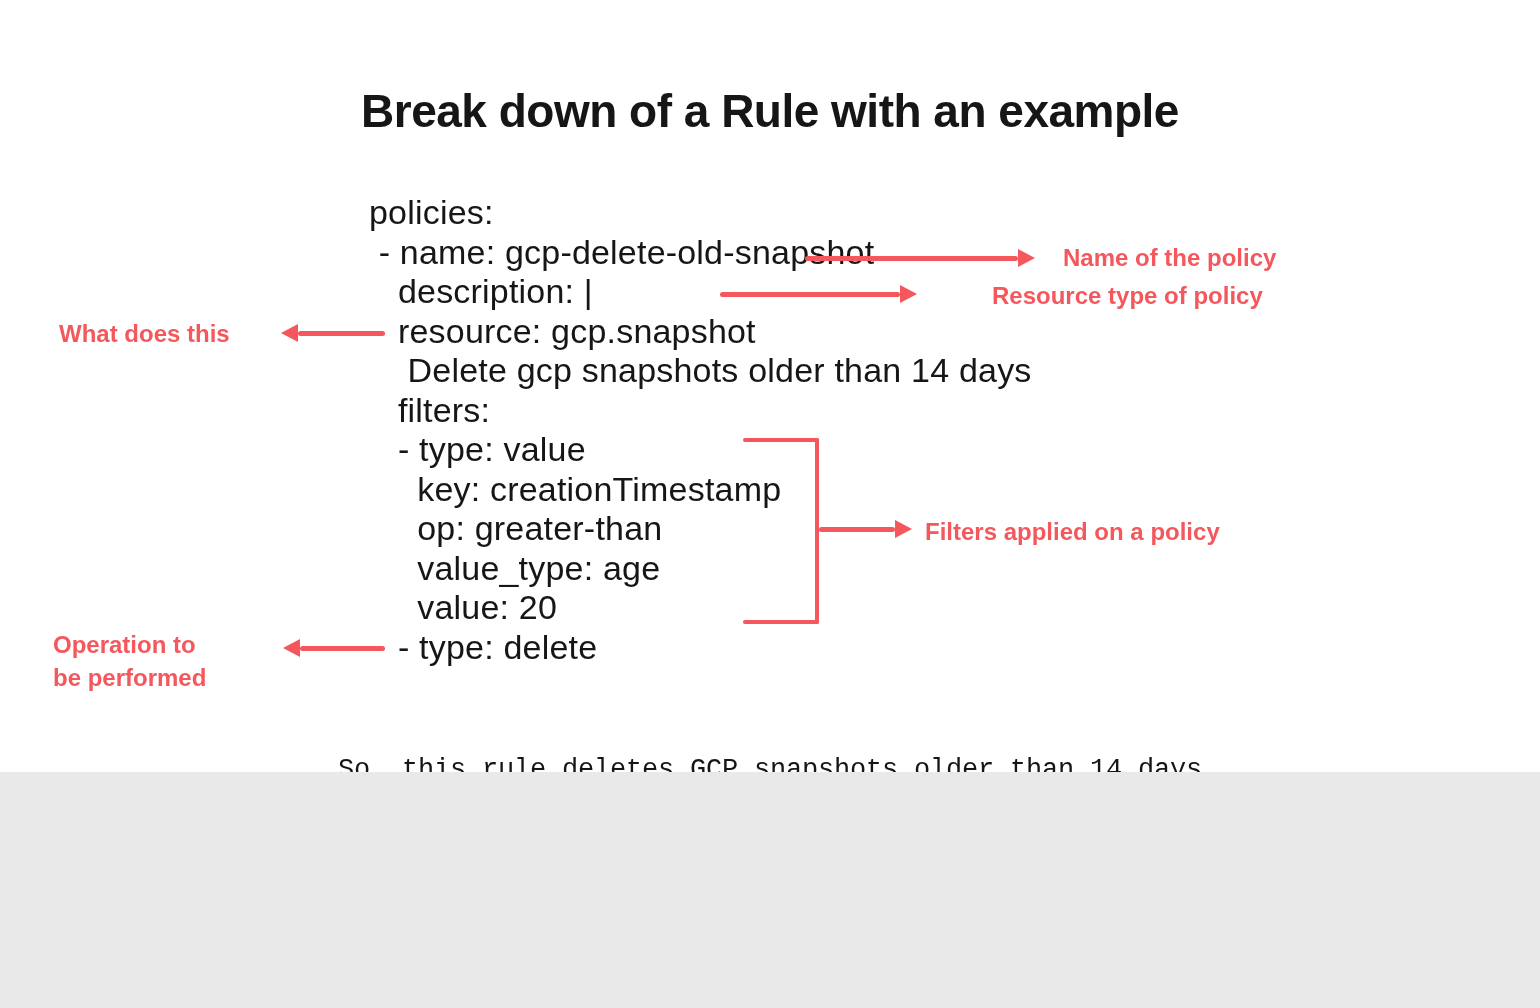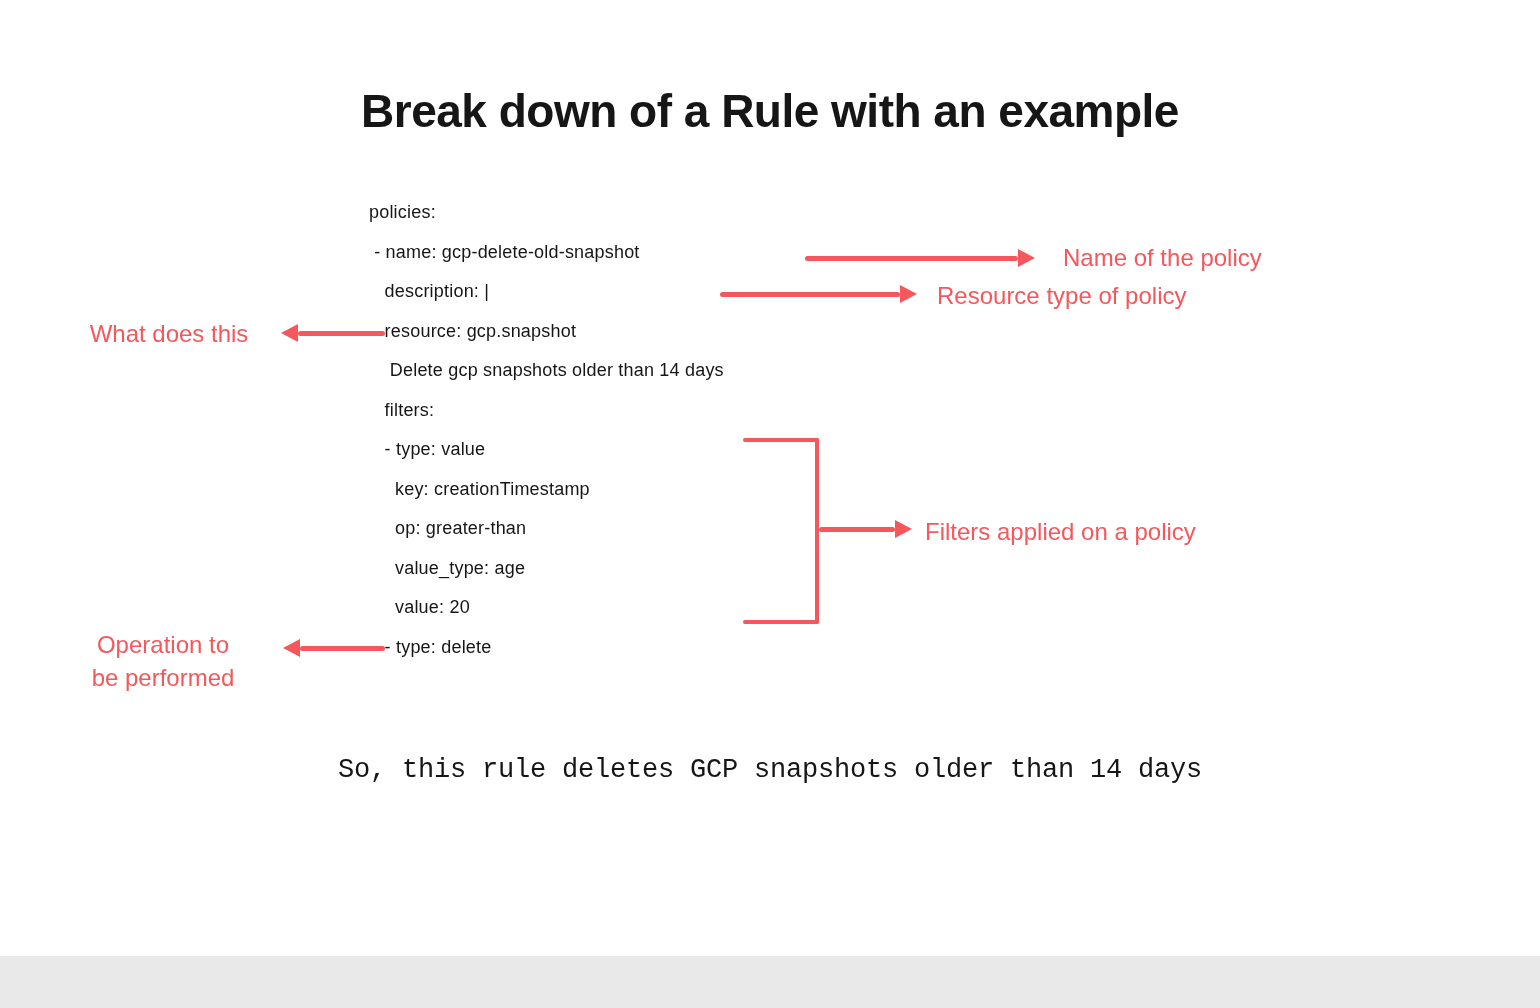--- a/index.html
+++ b/index.html
@@ -5,21 +5,21 @@
   :root {
     --background: #ffffff;
     --ink: #161616;
     --accent: #f4575c;
   }
   * { box-sizing: border-box; }
   html, body { margin: 0; padding: 0; background: #e9e9e9; }
   .canvas {
     position: relative;
     width: 1540px;
-    height: 956px;
+    height: 772px;
     background: var(--background);
     overflow: hidden;
     font-family: "Liberation Sans", sans-serif;
     color: var(--ink);
   }
 
   
   .title {
     position: absolute;
     top: 84px;
@@ -31,38 +31,38 @@
     font-weight: bold;
     letter-spacing: -0.5px;
     color: var(--ink);
   }
 
   
   .yaml {
     position: absolute;
     left: 369px;
     top: 193px;
-    font-size: 18px;
+    font-size: 34px;
     line-height: 39.5px;
     letter-spacing: 0.2px;
     font-weight: 400;
     color: var(--ink);
   }
   .yline { white-space: pre; }
 
   
   .side-label {
     position: absolute;
     color: var(--accent);
-    font-weight: normal;
+    font-weight: bold;
     font-size: 24px;
     white-space: nowrap;
   }
   .center-label {
-    text-align: center;
+    text-align: left;
     line-height: 33px;
     white-space: normal;
   }
 
   
   .arrow {
     position: absolute;
     display: flex;
     align-items: center;
     height: 20px;
@@ -131,21 +131,21 @@
   <div class="arrow" style="left:805px; top:248px; width:230px;">
     <div class="shaft"></div>
     <div class="head-r"></div>
   </div>
   <div class="side-label" style="left:1063px; top:244px;">Name of the policy</div>
 
   <div class="arrow" style="left:720px; top:284px; width:197px;">
     <div class="shaft"></div>
     <div class="head-r"></div>
   </div>
-  <div class="side-label" style="left:937px; top:282px;">Resource type of policy</div>
+  <div class="side-label" style="left:992px; top:282px;">Resource type of policy</div>
 
   <div class="side-label center-label" style="left:59px; top:317px; width:220px;">
     <div>What does this</div>
   </div>
   <div class="arrow" style="left:281px; top:323px; width:104px;">
     <div class="head-l"></div>
     <div class="shaft"></div>
   </div>
 
   <div class="bline" style="left:743px; top:438px; width:76px; height:4px;"></div>

